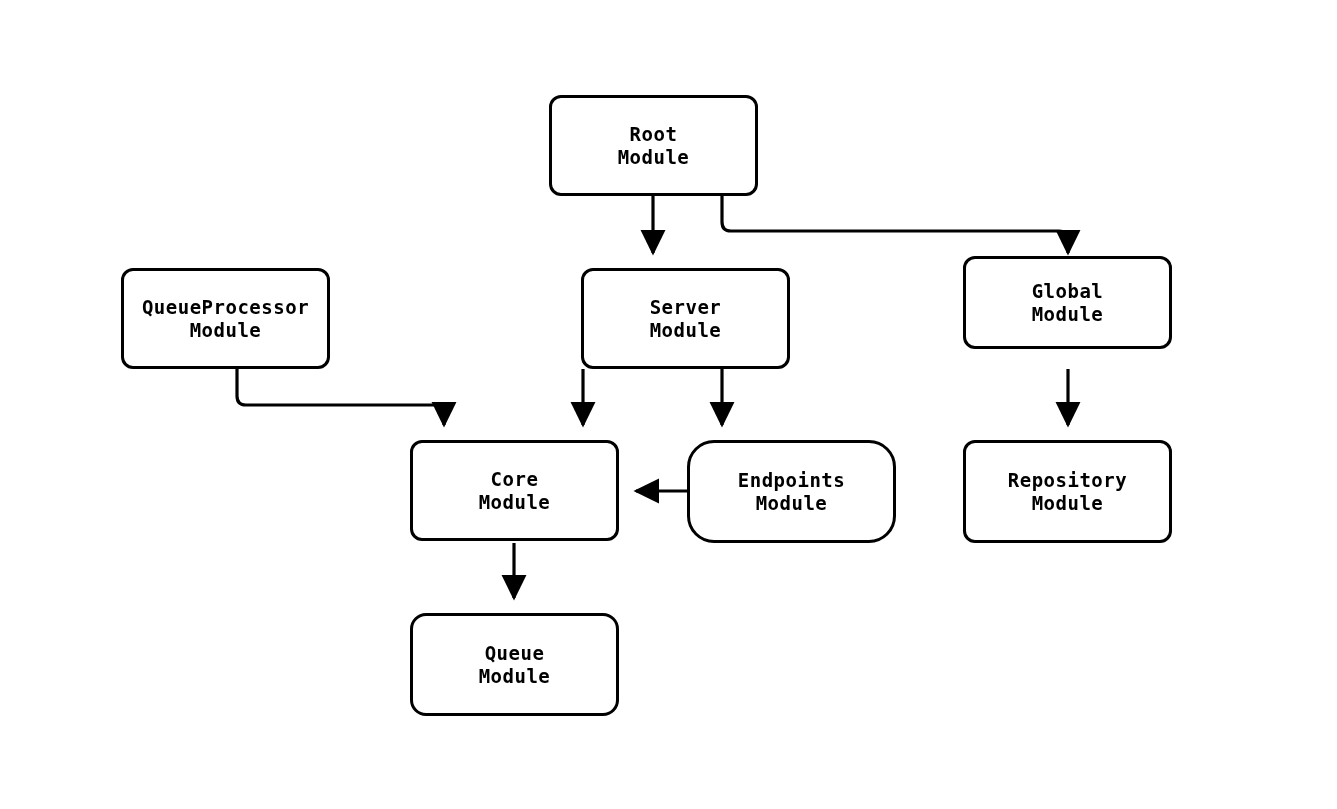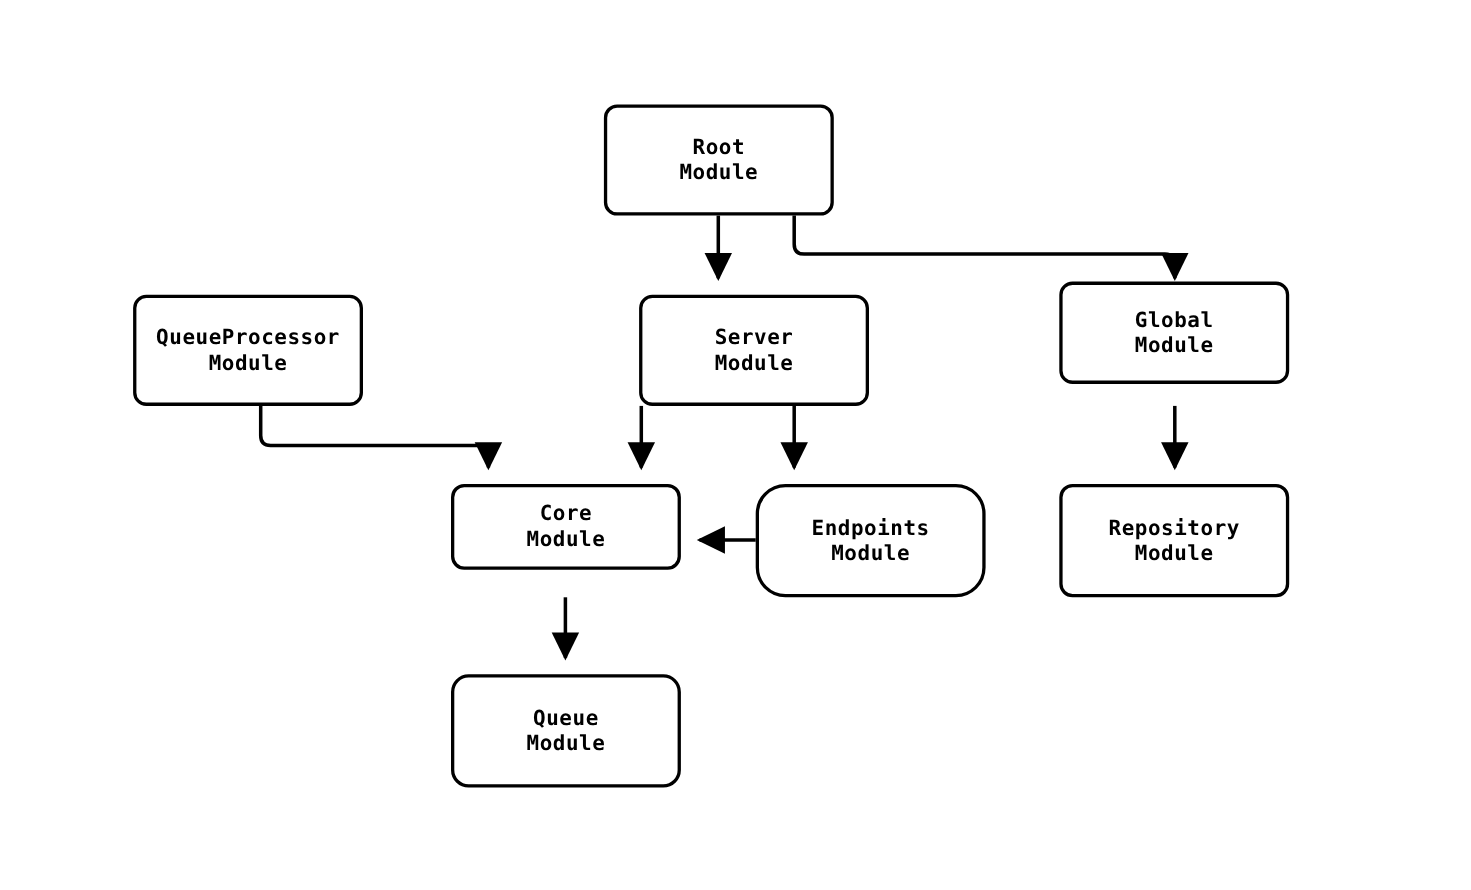--- a/index.html
+++ b/index.html
@@ -100,21 +100,21 @@
     <div class="node" style="left:549px; top:268px; width:209px; height:101px;margin-left:32px;">
       <span class="node-label">Server
 Module</span>
     </div>
 
     <div class="node" style="left:963px; top:256px; width:209px; height:93px;">
       <span class="node-label">Global
 Module</span>
     </div>
 
-    <div class="node" style="left:410px; top:440px; width:209px; height:78px;">
+    <div class="node" style="left:410px; top:440px; width:209px; height:101px;">
       <span class="node-label">Core
 Module</span>
     </div>
 
     <div class="node" style="left:687px; top:440px; width:209px; height:103px;border-radius:27px;">
       <span class="node-label">Endpoints
 Module</span>
     </div>
 
     <div class="node" style="left:963px; top:440px; width:209px; height:103px;">

